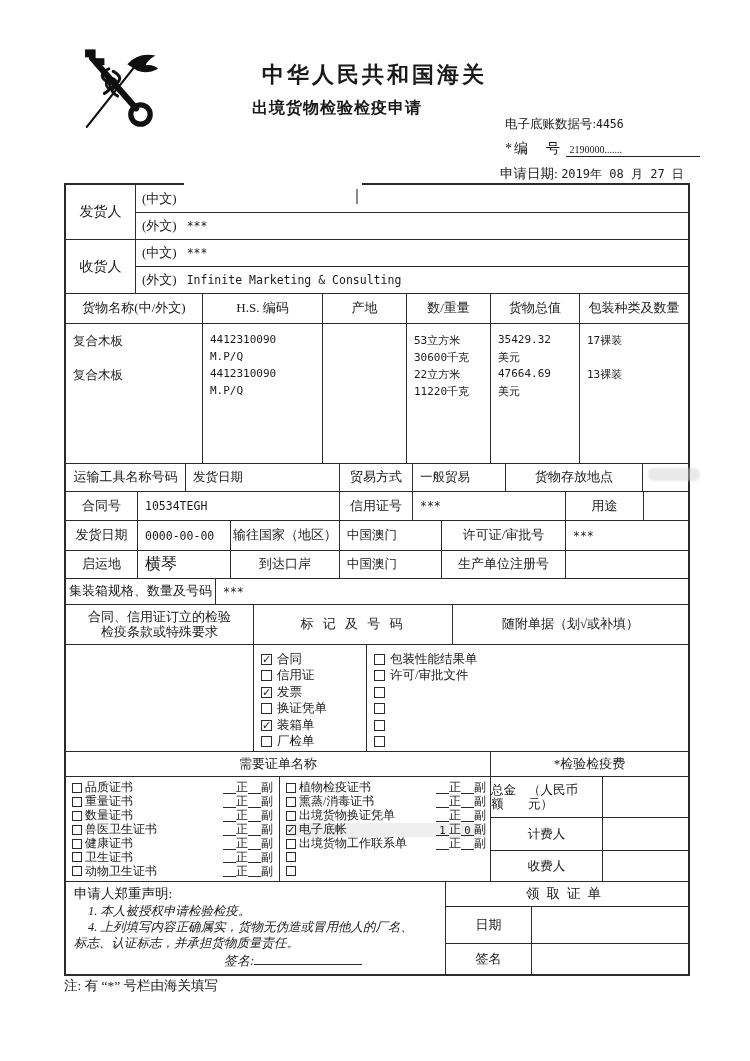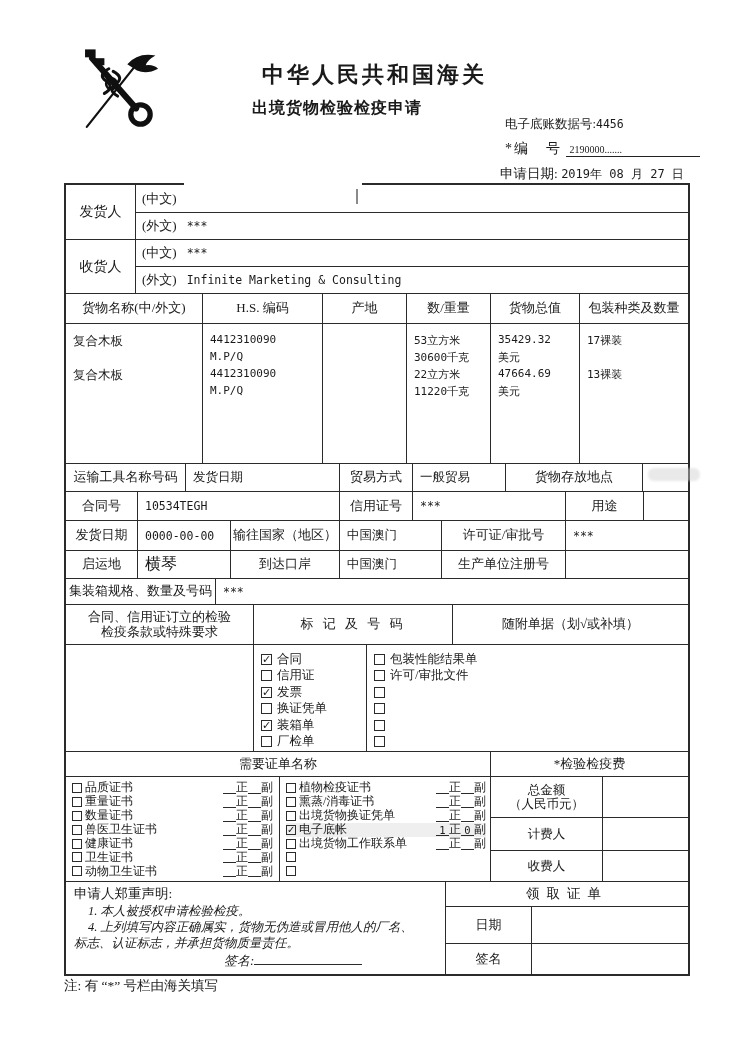--- a/index.html
+++ b/index.html
@@ -63,21 +63,21 @@
   .certlab{flex:1;overflow:hidden;}
   .slots{display:flex;align-items:center;font-size:12px;}
   .us{display:inline-block;min-width:13px;border-bottom:1px solid #2b2b2b;height:12px;text-align:center;font-size:10.5px;font-family:"DejaVu Sans Mono",monospace;line-height:12px;}
   .hl{background:#efefef;}
   .fees{flex:1;display:flex;flex-direction:column;}
   .frow{display:flex;flex:1;}
   .frow+.frow{border-top:1px solid #2b2b2b;}
   .f1{height:40px;flex:0 0 40px;}
   .f2{height:33px;flex:0 0 33px;}
   .f3{flex:1;}
-  .flab{width:111px;display:flex;flex-direction:column;align-items:center;justify-content:center;font-size:12.5px;line-height:1.15;}
+  .flab{width:111px;display:flex;align-items:center;justify-content:center;font-size:12.5px;line-height:1.15;}
   .fval{flex:1;border-left:1px solid #2b2b2b;}
   
   .declsec{height:93px;}
   .decl{width:379px;padding:3px 6px 0 8px;font-size:13px;}
   .decl .dt{font-size:13.5px;}
   .dline{font-style:italic;font-size:12.5px;line-height:1.28;}
   .ind{padding-left:14px;}
   .signrow{font-style:italic;font-size:13px;margin-left:150px;margin-top:1px;}
   .sigline{display:inline-block;width:108px;border-bottom:1px solid #2b2b2b;height:12px;}
   .pickup{flex:1;border-left:1px solid #2b2b2b;display:flex;flex-direction:column;}

